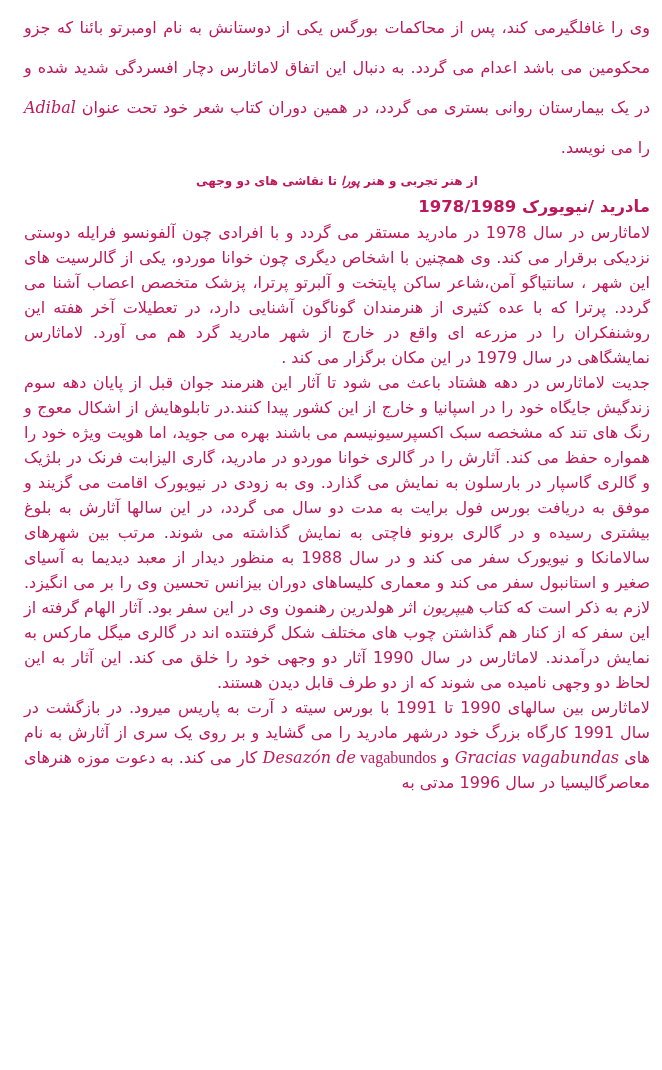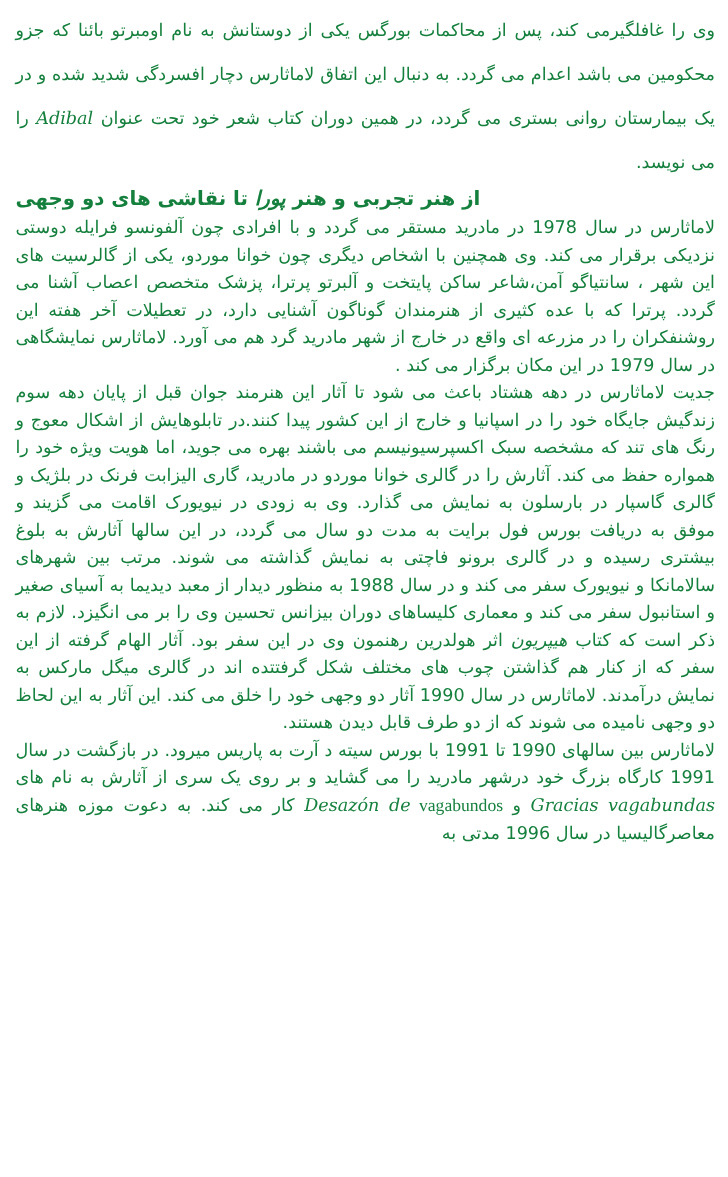--- a/index.html
+++ b/index.html
@@ -9,41 +9,41 @@
   }
   body {
     width: 662px;
     height: 1070px;
     overflow: hidden;
   }
   .page {
     box-sizing: border-box;
     width: 662px;
     height: 1070px;
-    padding: 8px 12px 0 14px;
+    padding: 8px 12px 0 24px;
     direction: rtl;
     unicode-bidi: embed;
     text-align: justify;
-    color: #15803d;
+    color: #be185d;
     font-family: "DejaVu Sans", sans-serif;
     font-size: 16px;
   }
   p.para {
     margin: 0;
     line-height: 25px;
   }
   p.para-first {
     line-height: 40px;
   }
   h2.heading {
     margin: 0;
-    font-size: 18px;
+    font-size: 12px;
     font-weight: bold;
     line-height: 26px;
-    text-align: left;
+    text-align: center;
   }
   h3.subheading {
     margin: 0;
     font-size: 16.5px;
     font-weight: bold;
     line-height: 26px;
     text-align: right;
   }
   .mt-h1   { margin-top: 76px; }
   .mt-sub1 { margin-top: 24px; }
@@ -66,20 +66,21 @@
 </style>
 </head>
 <body>
 
 <div class="page">
 
   <p class="para para-first"><span>وی را غافلگیرمی کند، پس از محاکمات بورگس یکی از دوستانش به نام اومبرتو بائنا که جزو محکومین می باشد اعدام می گردد. به دنبال این اتفاق لاماثارس دچار افسردگی شدید شده و در یک بیمارستان روانی بستری می گردد، در همین دوران کتاب شعر خود تحت عنوان </span><span class="latin-italic">Adibal</span><span> را می نویسد.</span></p>
 
   <h2 class="heading mt-h1"><span>از هنر تجربی و هنر </span><span class="fa-italic">پورا</span><span> تا نقاشی های دو وجهی</span></h2>
 
+  <h3 class="subheading mt-sub1">مادرید /نیویورک 1978/1989</h3>
 
   <p class="para mt-p2">لاماثارس در سال 1978 در مادرید مستقر می گردد و با افرادی چون آلفونسو فرایله دوستی نزدیکی برقرار می کند. وی همچنین با اشخاص دیگری چون خوانا موردو، یکی از گالرسیت های این شهر ، سانتیاگو آمن،شاعر ساکن پایتخت و آلبرتو پرترا، پزشک متخصص اعصاب آشنا می گردد. پرترا که با عده کثیری از هنرمندان گوناگون آشنایی دارد، در تعطیلات آخر هفته این روشنفکران را در مزرعه ای واقع در خارج از شهر مادرید گرد هم می آورد. لاماثارس نمایشگاهی در سال 1979 در این مکان برگزار می کند .</p>
 
   <p class="para mt-p3"><span>جدیت لاماثارس در دهه هشتاد باعث می شود تا آثار این هنرمند جوان قبل از پایان دهه سوم زندگیش جایگاه خود را در اسپانیا و خارج از این کشور پیدا کنند.در تابلوهایش از اشکال معوج و رنگ های تند که مشخصه سبک اکسپرسیونیسم می باشند بهره می جوید، اما هویت ویژه خود را همواره حفظ می کند. آثارش را در گالری خوانا موردو در مادرید، گاری الیزابت فرنک در بلژیک و گالری گاسپار در بارسلون به نمایش می گذارد. وی به زودی در نیویورک اقامت می گزیند و موفق به دریافت بورس فول برایت به مدت دو سال می گردد، در این سالها آثارش به بلوغ بیشتری رسیده و در گالری برونو فاچتی به نمایش گذاشته می شوند. مرتب بین شهرهای سالامانکا و نیویورک سفر می کند و در سال 1988 به منظور دیدار از معبد دیدیما به آسیای صغیر و استانبول سفر می کند و معماری کلیساهای دوران بیزانس تحسین وی را بر می انگیزد. لازم به ذکر است که کتاب </span><span class="fa-italic">هیپریون</span><span> اثر هولدرین رهنمون وی در این سفر بود. آثار الهام گرفته از این سفر که از کنار هم گذاشتن چوب های مختلف شکل گرفتتده اند در گالری میگل مارکس به نمایش درآمدند. لاماثارس در سال 1990 آثار دو وجهی خود را خلق می کند. این آثار به این لحاظ دو وجهی نامیده می شوند که از دو طرف قابل دیدن هستند.</span></p>
 
 
 
   <p class="para mt-p4"><span>لاماثارس بین سالهای 1990 تا 1991 با بورس سیته د آرت به پاریس میرود. در بازگشت در سال 1991 کارگاه بزرگ خود درشهر مادرید را می گشاید و بر روی یک سری از آثارش به نام های </span><span class="latin-italic">Gracias vagabundas</span><span> و </span><span class="latin-italic">Desazón de</span><span class="latin-upright"> vagabundos</span><span> کار می کند. به دعوت موزه هنرهای معاصرگالیسیا در سال 1996 مدتی به</span></p>
 
 </div>

